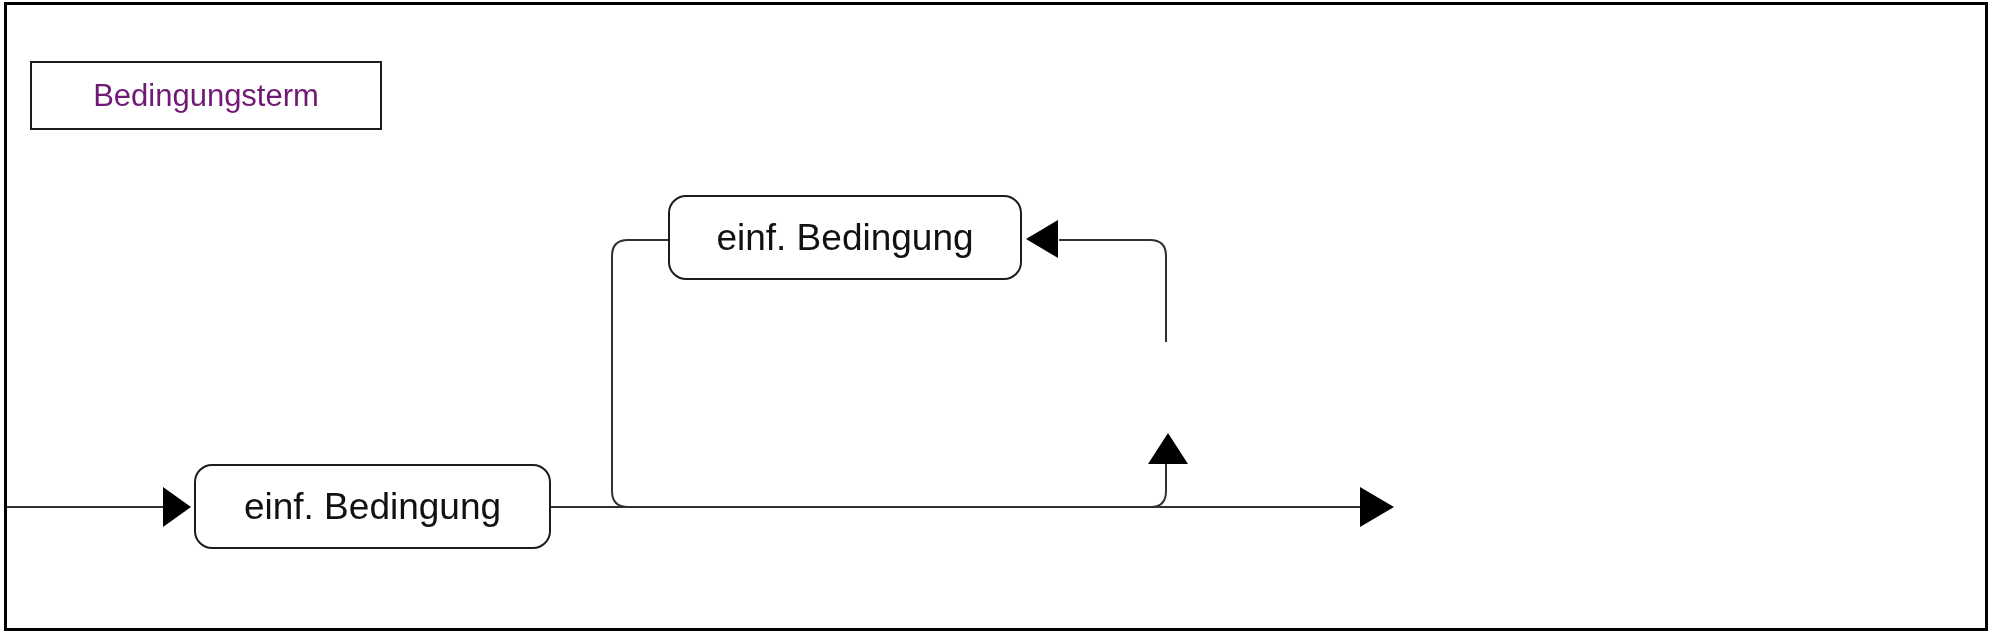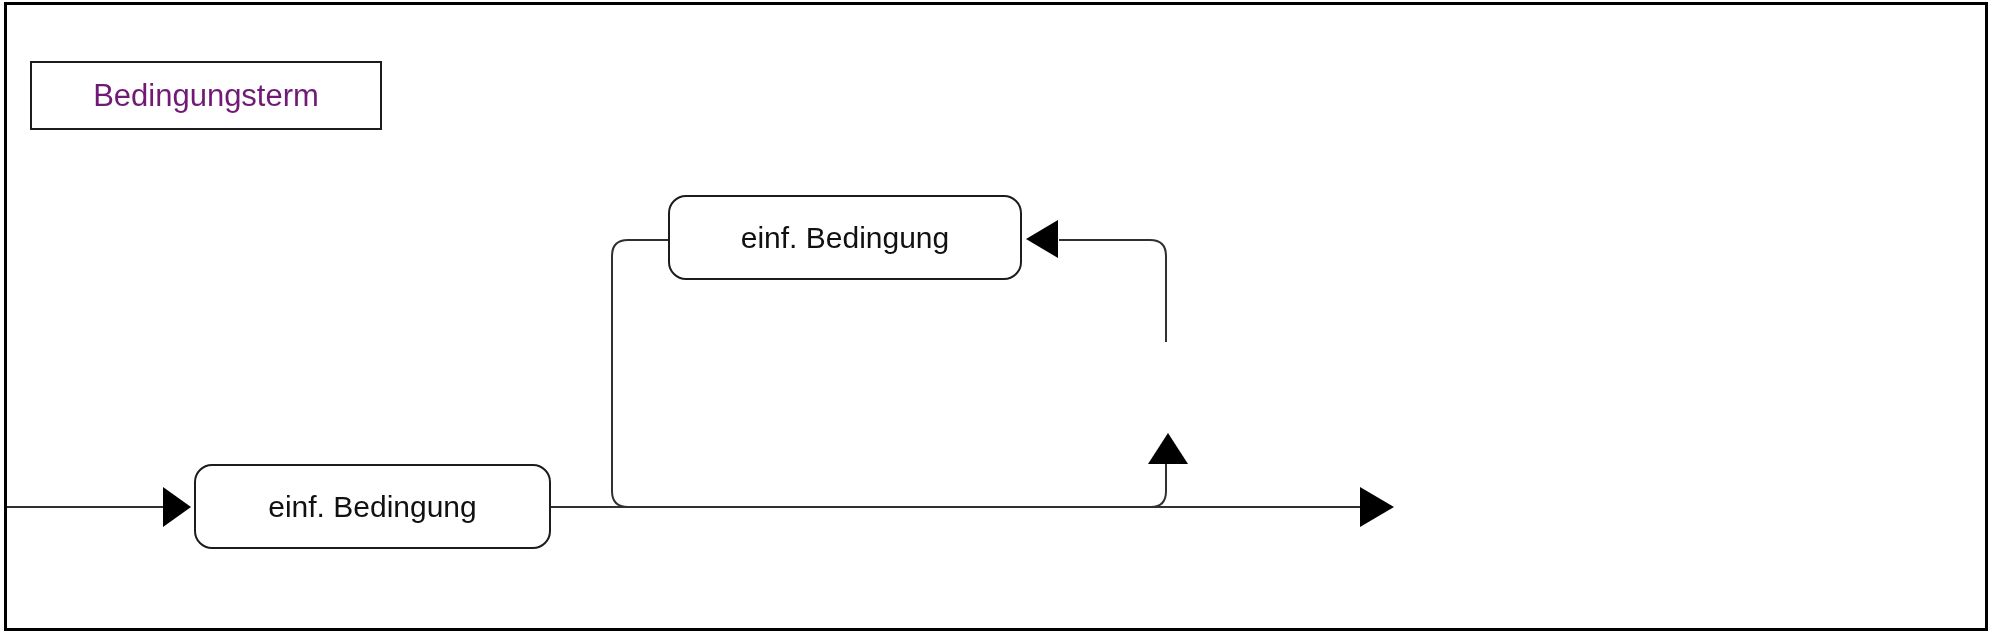--- a/index.html
+++ b/index.html
@@ -59,21 +59,21 @@
   }
 
   .node {
     position: absolute;
     border: 2px solid #1c1c1c;
     border-radius: 18px;
     background: #ffffff;
     display: flex;
     align-items: center;
     justify-content: center;
-    font-size: 30px;
+    font-size: 37px;
     color: #111111;
     white-space: nowrap;
   }
   .node-main { left: 194px; top: 464px; width: 357px; height: 85px; }
   .node-loop { left: 668px; top: 195px; width: 354px; height: 85px; }
   .node-and  { left: 1095px; top: 342px; width: 152px; height: 83px; }
 </style>
 </head>
 <body>
 

